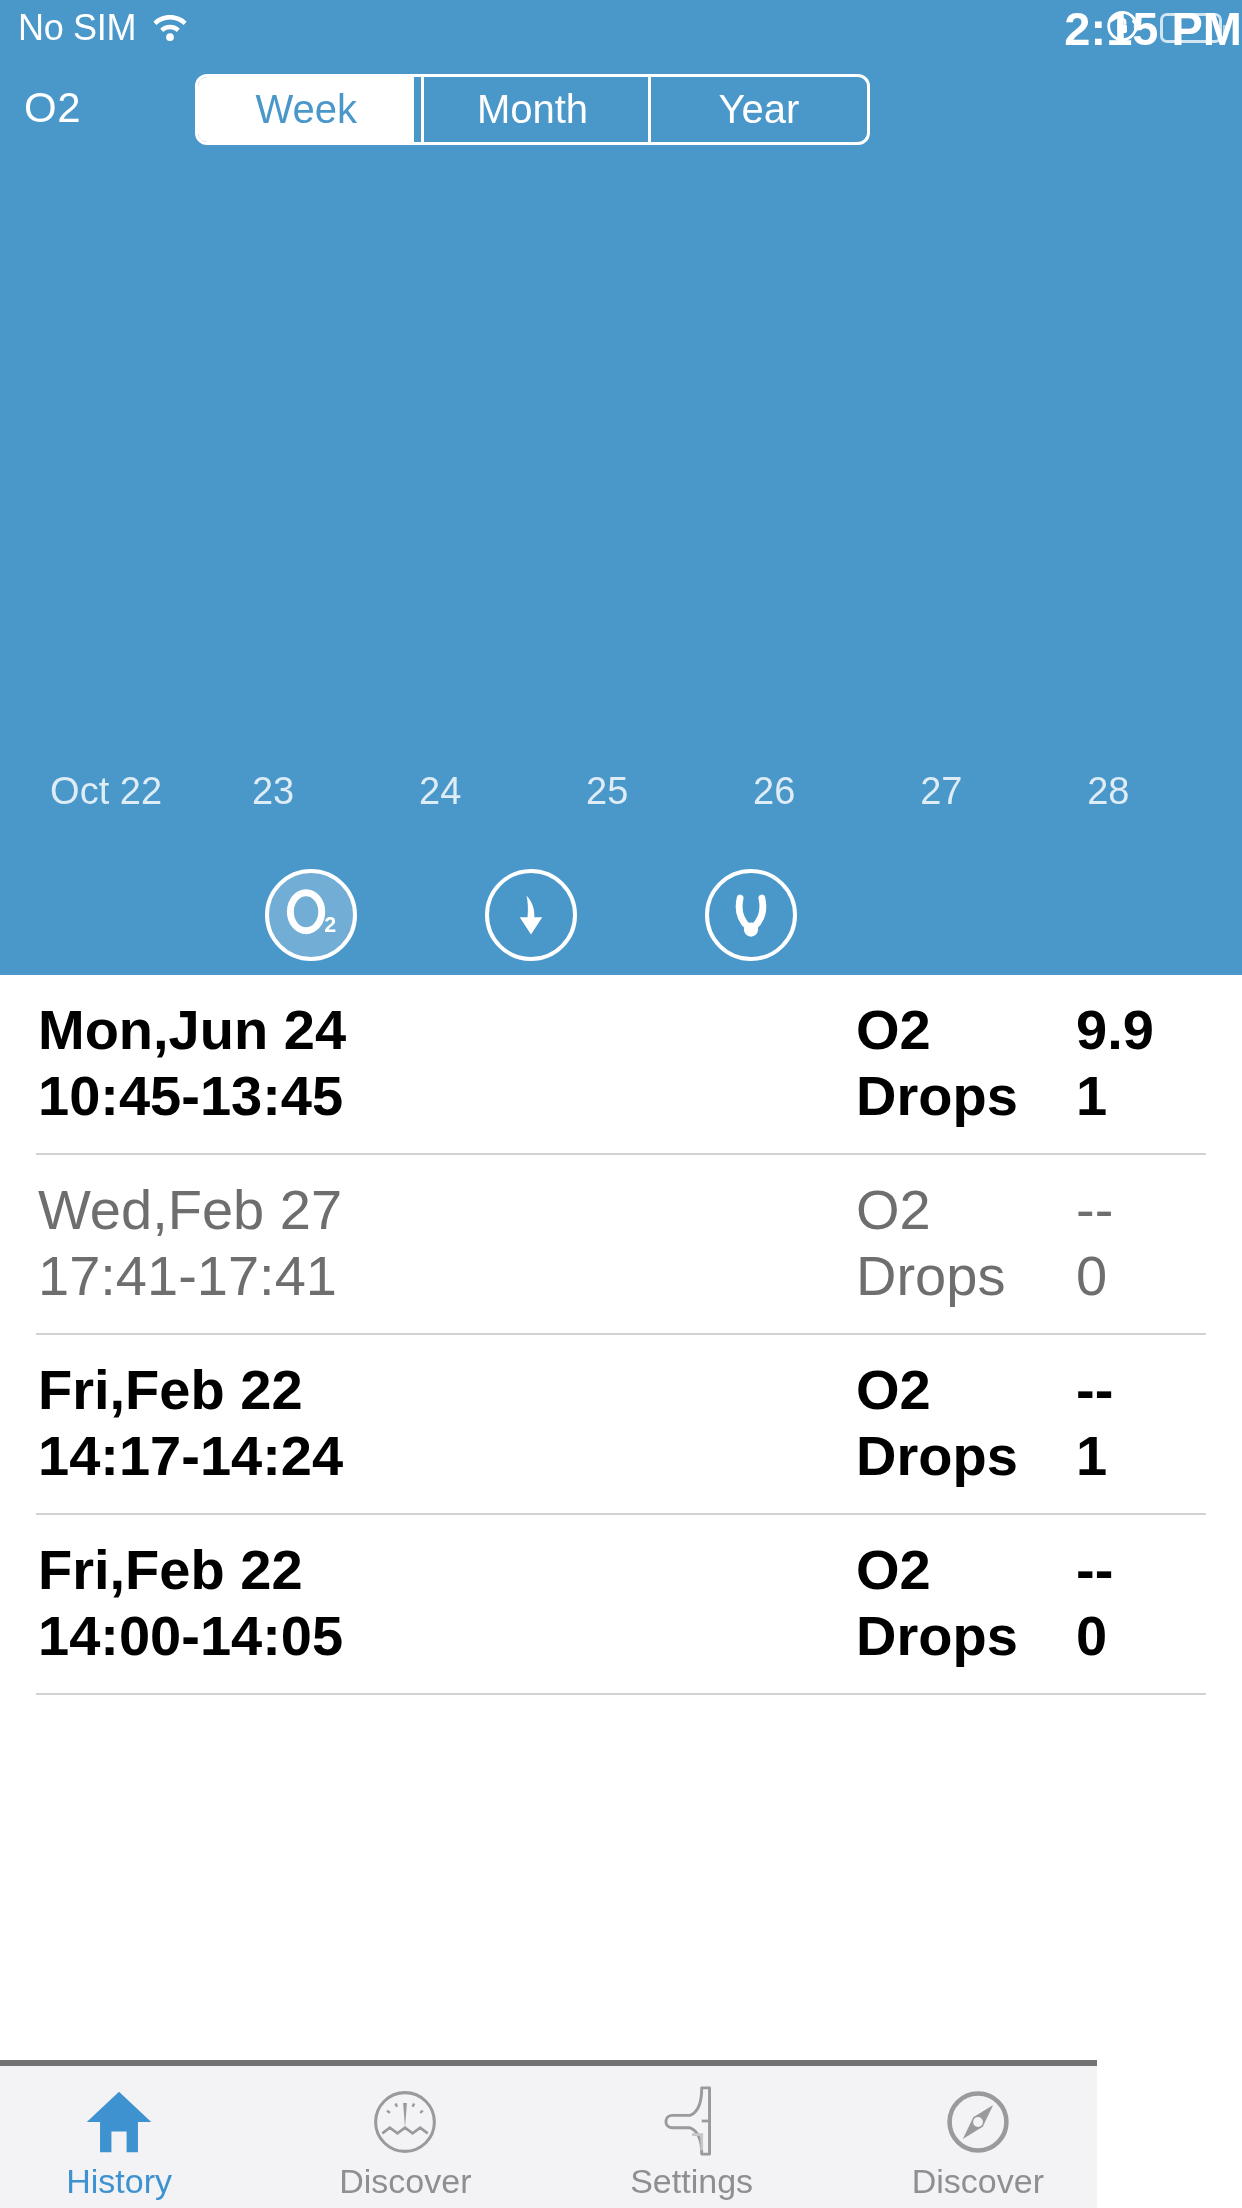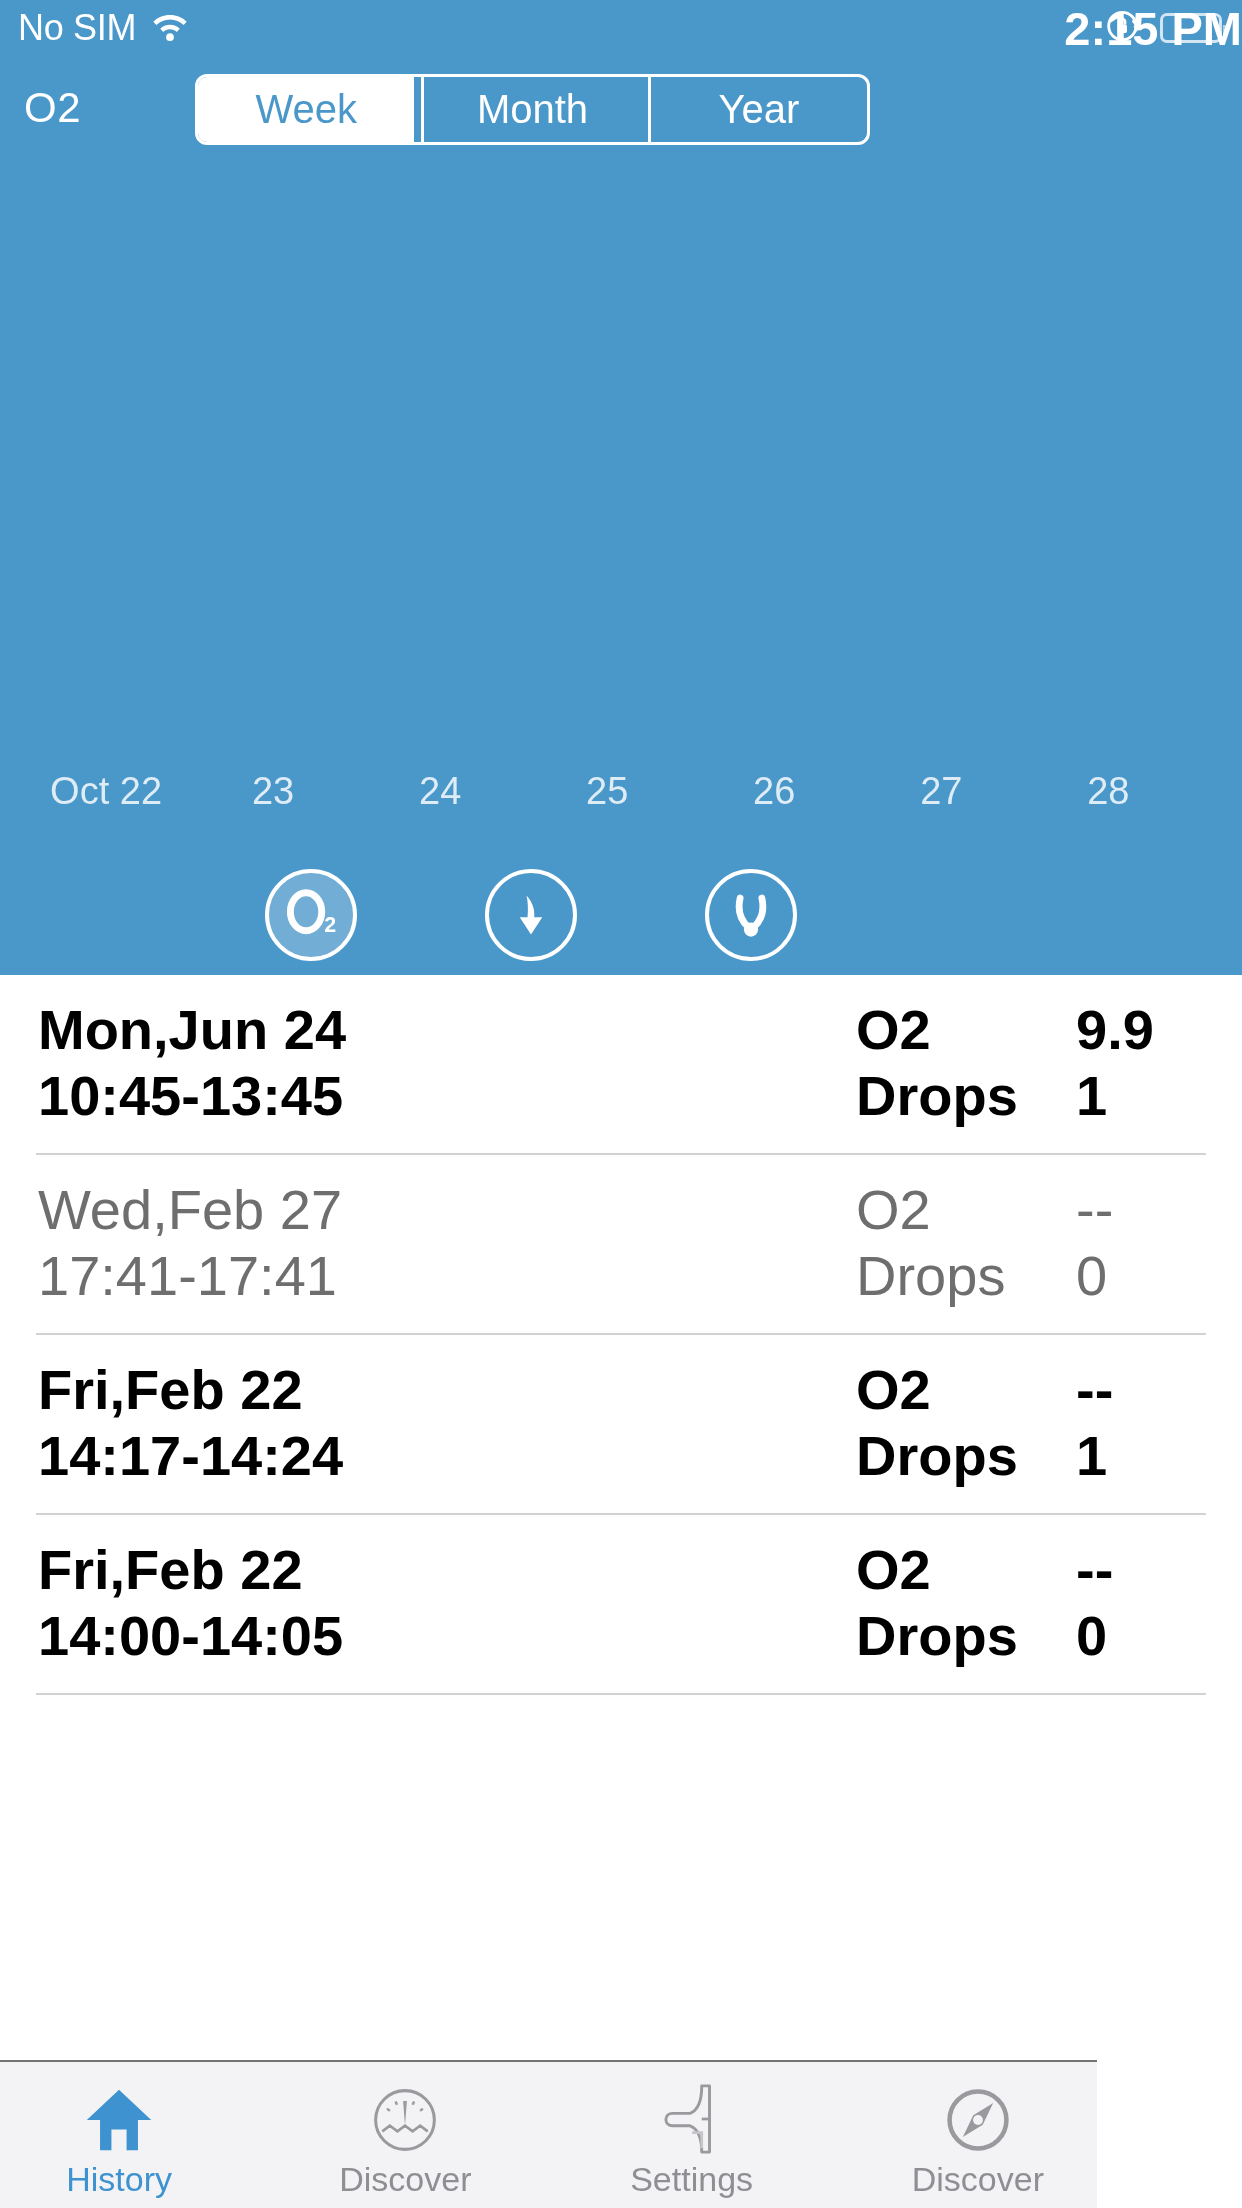--- a/index.html
+++ b/index.html
@@ -108,21 +108,21 @@
   }
   .row .r-left{ position:absolute; left:2px; top:22px; }
   .row .r-mid{ position:absolute; left:820px; top:22px; }
   .row .r-right{ position:absolute; left:1040px; top:22px; width:130px; }
   .line{ font-size:56px; font-weight:bold; line-height:66px; white-space:nowrap; color:#000000; }
   .row.dim .line{ color:#6e6e6e; font-weight:normal; }
 
   
   .tabbar{
     position:absolute; left:0; bottom:0; width:1097px; height:148px;
-    background:#f3f3f5; border-top:2px solid #737373;
+    background:#f3f3f5; border-top:6px solid #737373;
     display:flex;
     gap:48px;
   }
   .tab{
     flex:1; display:flex; flex-direction:column; align-items:center; justify-content:center;
     gap:4px; padding-top:6px;
   }
   .tab-ico{ height:78px; display:flex; align-items:flex-end; justify-content:center; }
   .tab-label{ font-size:34px; color:#8e8e93; }
   .tab.active .tab-label{ color:#3d92cf; }

